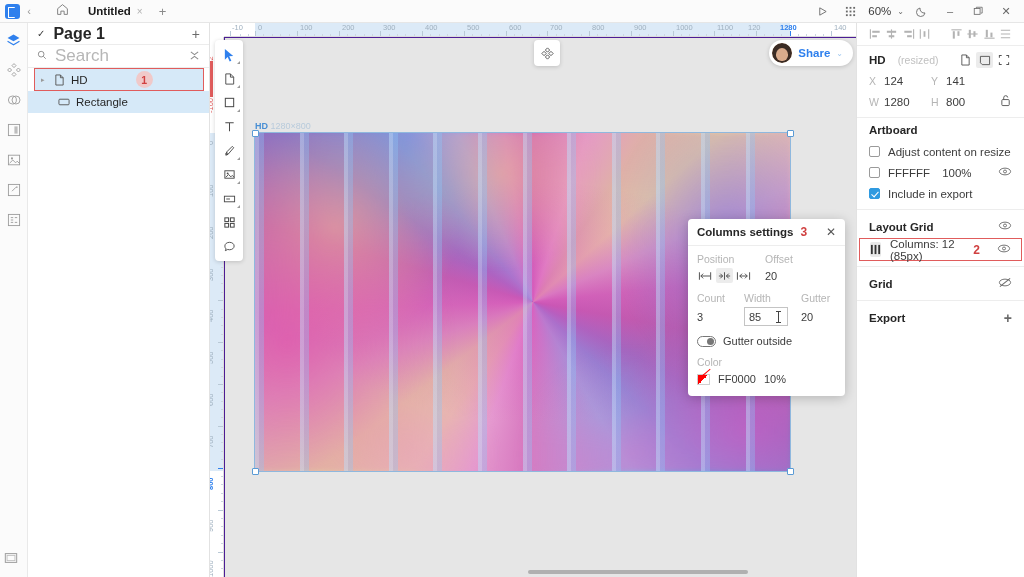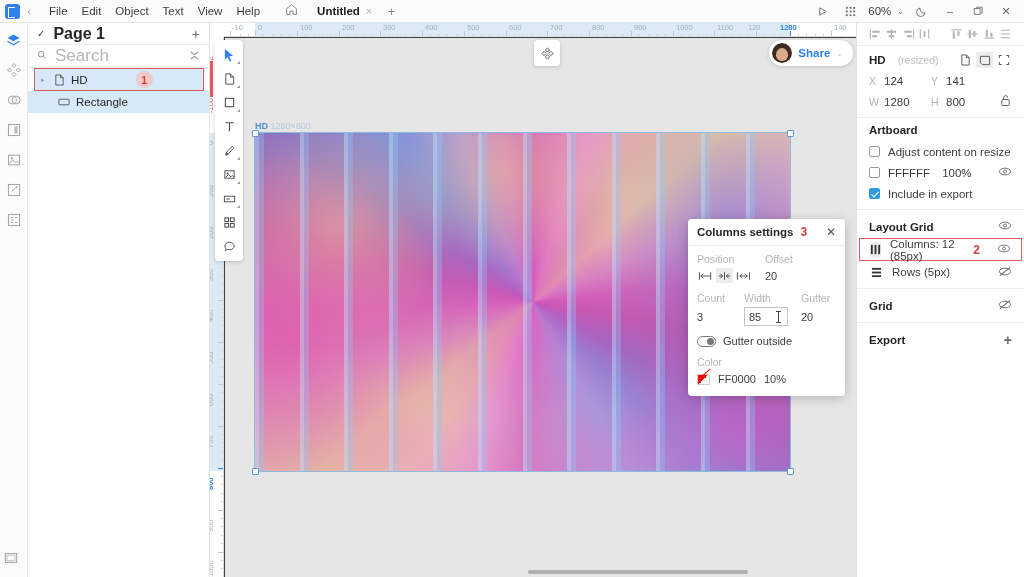--- a/index.html
+++ b/index.html
@@ -93,21 +93,21 @@
   .lay-ic { color: #555; display: flex; align-items: center; }
   .badge {
     width: 17px; height: 17px; border-radius: 50%; background: #f0c9c9; color: #d04040;
     font-size: 10.5px; font-weight: bold; display: flex; align-items: center;
     justify-content: center; margin-left: 42px;
   }
 
   
   .canvas-wrap {
     position: absolute; left: 210px; top: 23px; width: 646px; height: 554px;
-    background: #404040; overflow: hidden;
+    background: #4c1d95; overflow: hidden;
   }
   .ruler-h {
     position: absolute; left: 0; top: 0; width: 646px; height: 14px;
     background: #ffffff; border-bottom: 1px solid #dcdcdc; overflow: hidden;
   }
   .ruler-h .band { position: absolute; left: 0; top: 0; height: 14px; background: #dceaf7; }
   .ruler-v {
     position: absolute; left: 0; top: 14px; width: 14px; height: 540px;
     background: #ffffff; border-right: 1px solid #dcdcdc; overflow: hidden;
   }
@@ -332,28 +332,20 @@
   .plus-r { margin-left: auto; color: #6a6a6a; font-size: 14px; }
 </style>
 </head>
 <body>
 
 <div class="app">
 
   <div class="titlebar">
     <div class="logo-sq"></div>
     <div class="back-chev">‹</div>
-    <div class="menubar">
-      <div class="menu-item">File</div>
-      <div class="menu-item">Edit</div>
-      <div class="menu-item">Object</div>
-      <div class="menu-item">Text</div>
-      <div class="menu-item">View</div>
-      <div class="menu-item">Help</div>
-    </div>
     <div class="home-icon">
       <svg width="13" height="13" viewBox="0 0 16 16">
           <path d="M8 2L2 7v7h4V10h4v4h4V7z" fill="none" stroke="#777" stroke-width="1.1"></path>
         </svg>
     </div>
     <div class="tabs">
       <div class="tab">
         <span>Untitled</span>
         <span class="tab-close">×</span>
       </div>
@@ -1002,38 +994,20 @@
       <span class="grid-lbl">Columns: 12 (85px)</span>
       <span class="badge2">2</span>
       <span class="eye">
         <svg width="14" height="11" viewBox="0 0 15 11">
             <ellipse cx="7.5" cy="5.5" rx="6" ry="3.6" fill="none" stroke="#6a6a6a" stroke-width="1"></ellipse>
             <circle cx="7.5" cy="5.5" r="1.6" fill="none" stroke="#6a6a6a" stroke-width="1"></circle>
           </svg>
       </span>
     </div>
 
-    <div class="grid-row" style="padding-left:12px">
-      <span class="gi">
-        <svg width="11" height="11" viewBox="0 0 12 12">
-            <g fill="#333">
-              <rect x="1" y="1" width="10" height="2"></rect>
-              <rect x="1" y="5" width="10" height="2"></rect>
-              <rect x="1" y="9" width="10" height="2"></rect>
-            </g>
-          </svg>
-      </span>
-      <span class="grid-lbl">Rows (5px)</span>
-      <span class="eye">
-        <svg width="14" height="11" viewBox="0 0 15 11">
-            <ellipse cx="7.5" cy="5.5" rx="6" ry="3.6" fill="none" stroke="#6a6a6a" stroke-width="1"></ellipse>
-            <path d="M2 10L13 1" stroke="#6a6a6a" stroke-width="1.1"></path>
-          </svg>
-      </span>
-    </div>
     <div class="hr"></div>
 
     <div class="sec-title">
       <span>Grid</span>
       <span class="eye">
         <svg width="14" height="11" viewBox="0 0 15 11">
             <ellipse cx="7.5" cy="5.5" rx="6" ry="3.6" fill="none" stroke="#6a6a6a" stroke-width="1"></ellipse>
             <path d="M2 10L13 1" stroke="#6a6a6a" stroke-width="1.1"></path>
           </svg>
       </span>

